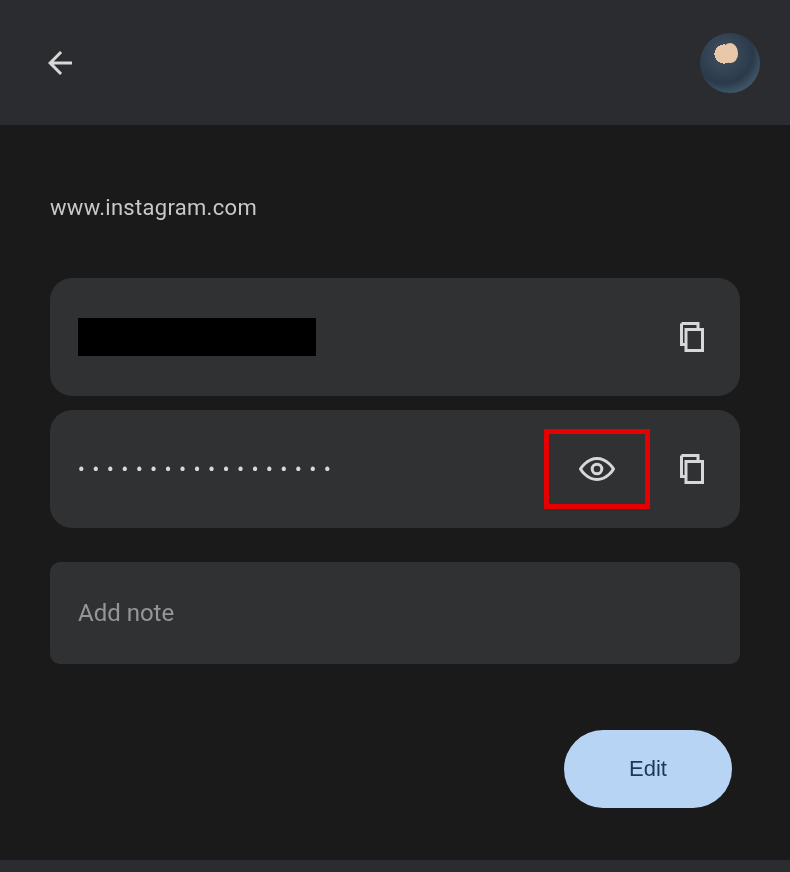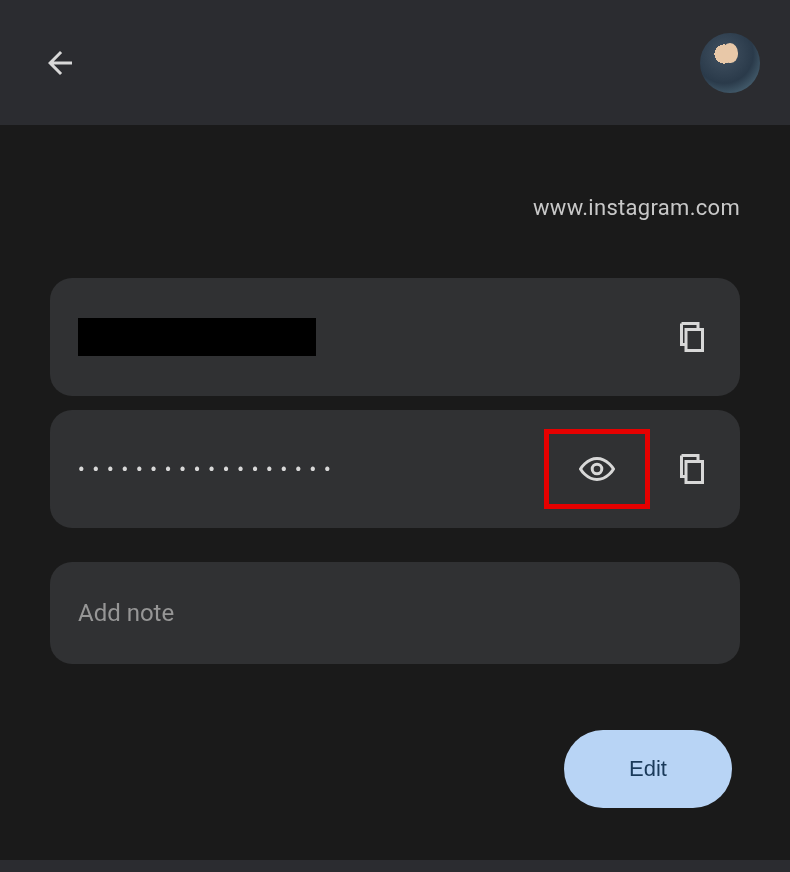--- a/index.html
+++ b/index.html
@@ -53,21 +53,20 @@
     .content {
       padding: 0 50px;
     }
     .site-title {
       color: #c8c8c8;
       font-size: 22px;
       font-weight: 400;
       margin-top: 70px;
       margin-bottom: 58px;
       letter-spacing: 0.3px;
-      text-align: right;
     }
     .field-card {
       background: #303133;
       border-radius: 22px;
       padding: 0 28px;
       display: flex;
       align-items: center;
       justify-content: space-between;
       margin-bottom: 14px;
       min-height: 118px;
@@ -107,21 +106,21 @@
       align-items: center;
       justify-content: center;
       cursor: pointer;
     }
     .icon-btn svg {
       width: 36px;
       height: 36px;
     }
     .note-card {
       background: #303133;
-      border-radius: 22px;
+      border-radius: 10px;
       padding: 0 28px;
       display: flex;
       align-items: center;
       min-height: 102px;
       margin-top: 34px;
     }
     .note-placeholder {
       color: #969696;
       font-size: 24px;
     }

